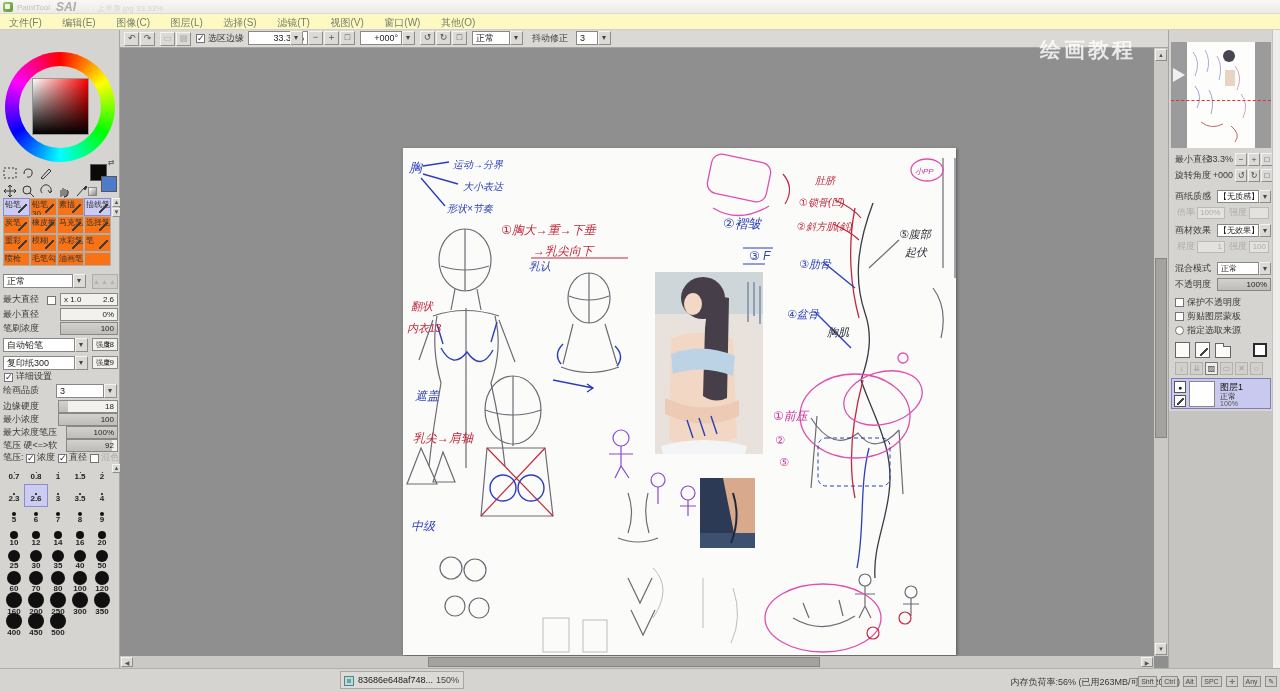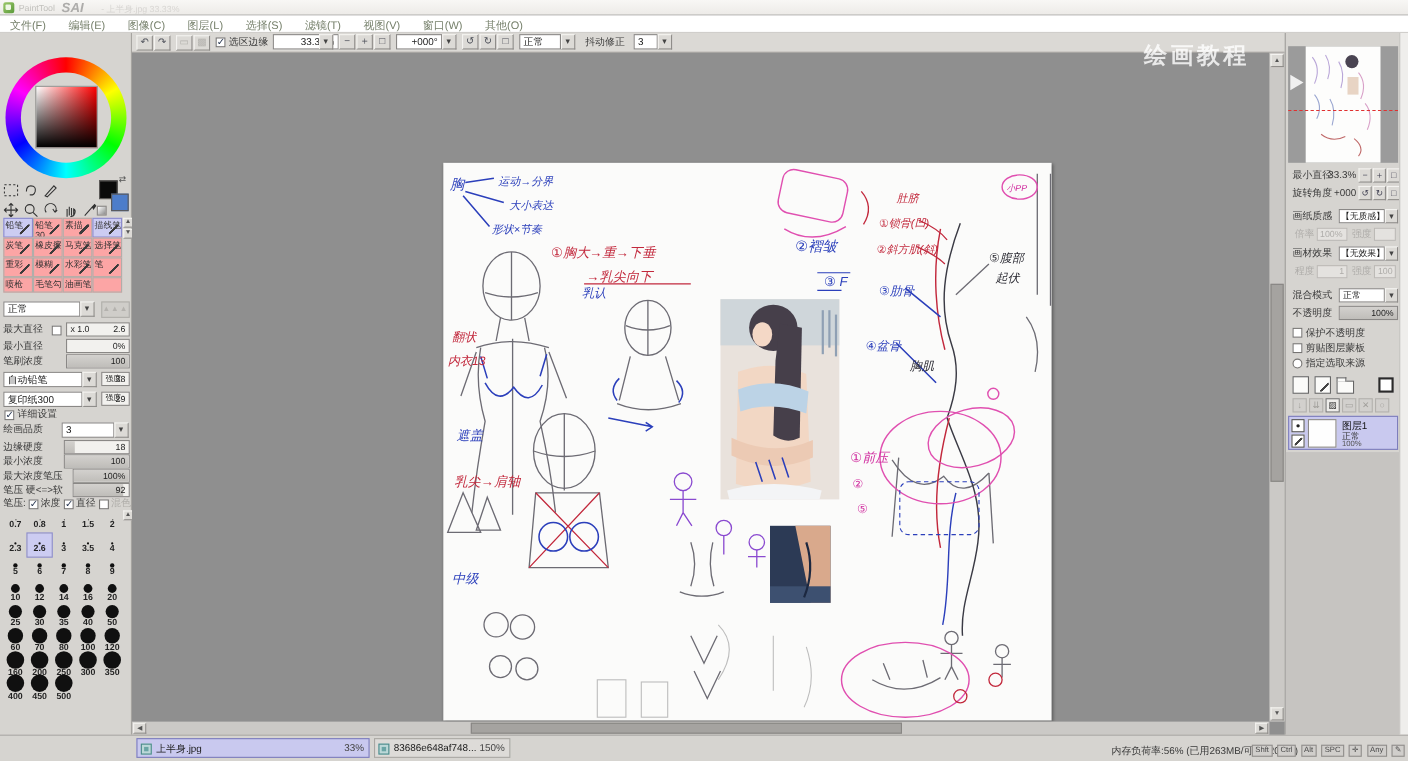--- a/index.html
+++ b/index.html
@@ -6,21 +6,21 @@
 html,body{background:#6e6e6e;}
 .app{position:relative;width:1280px;height:692px;background:#8f8f8f;overflow:hidden;font-size:9px;color:#3a3a3a;}
 .abs{position:absolute;}
 
 .titlebar{left:0;top:0;width:1280px;height:14px;background:linear-gradient(#f8f7f5,#edebe8);border-bottom:1px solid #dcdad6;}
 .logo{position:absolute;left:3px;top:2px;width:10px;height:10px;border-radius:2px;background:linear-gradient(135deg,#9cc86a,#5a9a3a);}
 .logo::after{content:"";position:absolute;left:2px;top:2px;width:5px;height:5px;background:#eef6e4;border-radius:1px;}
 .app-small{position:absolute;left:17px;top:3px;font-size:8px;color:#c2c1bd;}
 .app-big{position:absolute;left:56px;top:0px;font-size:12px;font-style:italic;font-weight:bold;color:#adacaa;text-align:center;}
 .doc-title{position:absolute;left:92px;top:3px;font-size:8px;color:#d7d5d2;}
-.menubar{left:0;top:14px;width:1280px;height:16px;background:#ffffff;border-bottom:1px solid #d0cecb;}
+.menubar{left:0;top:14px;width:1280px;height:16px;background:#fef9c3;border-bottom:1px solid #d0cecb;}
 .menu-item{display:inline-block;padding:2px 9px 0 9px;font-size:10px;color:#76806b;}
 .toolbar{left:120px;top:30px;width:1048px;height:18px;background:#dbd9d5;border-bottom:1px solid #a6a4a0;}
 .tb-patch{left:1168px;top:30px;width:112px;height:18px;background:#d6d4d0;}
 .btn{position:absolute;height:14px;width:15px;background:#dcdad6;border:1px solid;border-color:#f4f3f0 #8f8d8a #8f8d8a #f4f3f0;font-size:9px;line-height:11px;text-align:center;color:#4c4f58;}
 .btn.dis{color:#b4b2ae;}
 .field{position:absolute;height:14px;background:#fff;border:1px solid #8a8886;font-size:9px;line-height:12px;padding:0 3px;color:#1c1c1c;white-space:nowrap;overflow:hidden;}
 .field.r{text-align:right;}
 .dd{position:absolute;width:13px;height:14px;background:#dcdad6;border:1px solid;border-color:#f4f3f0 #8f8d8a #8f8d8a #f4f3f0;}
 .dd::after{content:"▾";position:absolute;left:3px;top:1px;font-size:8px;color:#444;}
 .lbl{position:absolute;font-size:9px;line-height:13px;color:#3a3a3a;white-space:nowrap;}
@@ -30,21 +30,21 @@
 
 .leftpanel{left:0;top:30px;width:120px;height:638px;background:#d6d4d0;border-right:1px solid #a6a4a0;}
 .wheel{position:absolute;left:5px;top:22px;width:110px;height:110px;border-radius:50%;background:conic-gradient(#f00,#ff0 60deg,#0f0 120deg,#0ff 180deg,#00f 240deg,#f0f 300deg,#f00);}
 .wheel-hole{position:absolute;left:14px;top:14px;width:82px;height:82px;border-radius:50%;background:#d6d4d0;}
 .wheel-sq{position:absolute;left:27px;top:26px;width:57px;height:57px;border:1px solid #9a9896;background-image:linear-gradient(to top,#000,rgba(0,0,0,0)),linear-gradient(to right,#fff,#f00);}
 .ticon{position:absolute;width:16px;height:16px;}
 .sw-black{position:absolute;left:90px;top:134px;width:17px;height:17px;background:#0a0a0a;border:1px solid #5a5856;}
 .sw-blue{position:absolute;left:101px;top:146px;width:16px;height:16px;background:#4d7dca;border:1px solid #5a5856;}
 .sw-swap{position:absolute;left:108px;top:128px;font-size:8px;color:#555;}
 .sw-grad{position:absolute;left:88px;top:157px;width:9px;height:9px;border:1px solid #8a8886;background:linear-gradient(135deg,#fff,#888);}
-.bcell{position:absolute;width:27px;height:18px;background:#fca5a5;border:1px solid #b0aeaa;font-size:8px;line-height:9px;padding:1px 0 0 1px;overflow:hidden;color:#333;}
+.bcell{position:absolute;width:27px;height:18px;background:#f97316;border:1px solid #b0aeaa;font-size:8px;line-height:9px;padding:1px 0 0 1px;overflow:hidden;color:#333;}
 .bcell.sel{background:#ccccf2;border-color:#8b8bce;}
 .pnc{position:absolute;right:2px;bottom:2px;width:9px;height:9px;background:linear-gradient(135deg,transparent 42%,#3c3c3c 42%,#3c3c3c 58%,transparent 58%);}
 .mini{position:absolute;width:9px;height:9px;background:#dcdad6;border:1px solid;border-color:#f4f3f0 #8f8d8a #8f8d8a #f4f3f0;font-size:6px;line-height:7px;text-align:center;color:#555;}
 .sld{position:absolute;height:13px;border:1px solid #8a8886;background:#f2f1ee;overflow:hidden;}
 .sld .fill{position:absolute;left:0;top:0;bottom:0;background:linear-gradient(#d3d1ce,#bfbdb9);}
 .sval{position:absolute;top:1px;font-size:8px;color:#222;line-height:10px;}
 .sval.r{right:3px;}
 .sval.l{left:3px;}
 .texprev{position:absolute;width:26px;height:15px;background:#cfcdc9;border:1px solid #b0aeaa;color:#b4b2ae;font-size:7px;line-height:13px;text-align:center;letter-spacing:1px;}
 .srow{position:absolute;left:3px;width:110px;height:21px;}
@@ -687,25 +687,20 @@
       <span class="lthumb"></span>
       <span class="lname">图层1</span>
       <span class="lmode">正常</span>
       <span class="lopac">100%</span>
     </div>
     <div class="layersbg"></div>
   </div>
   <div class="abs rstrip"></div>
 
   <div class="abs statusbar">
-    <div class="tab sel" style="left:124px;width:212px">
-      <span class="tabicon"></span>
-      <span class="tablabel">上半身.jpg</span>
-      <span class="tabzoom">33%</span>
-    </div>
     <div class="tab" style="left:340px;width:124px">
       <span class="tabicon"></span>
       <span class="tablabel">83686e648af748...</span>
       <span class="tabzoom">150%</span>
     </div>
     <span class="mem">内存负荷率:56% (已用263MB/可用820MB)</span>
     <span class="badges">
       <span class="keybadge">Shft</span>
       <span class="keybadge">Ctrl</span>
       <span class="keybadge">Alt</span>

